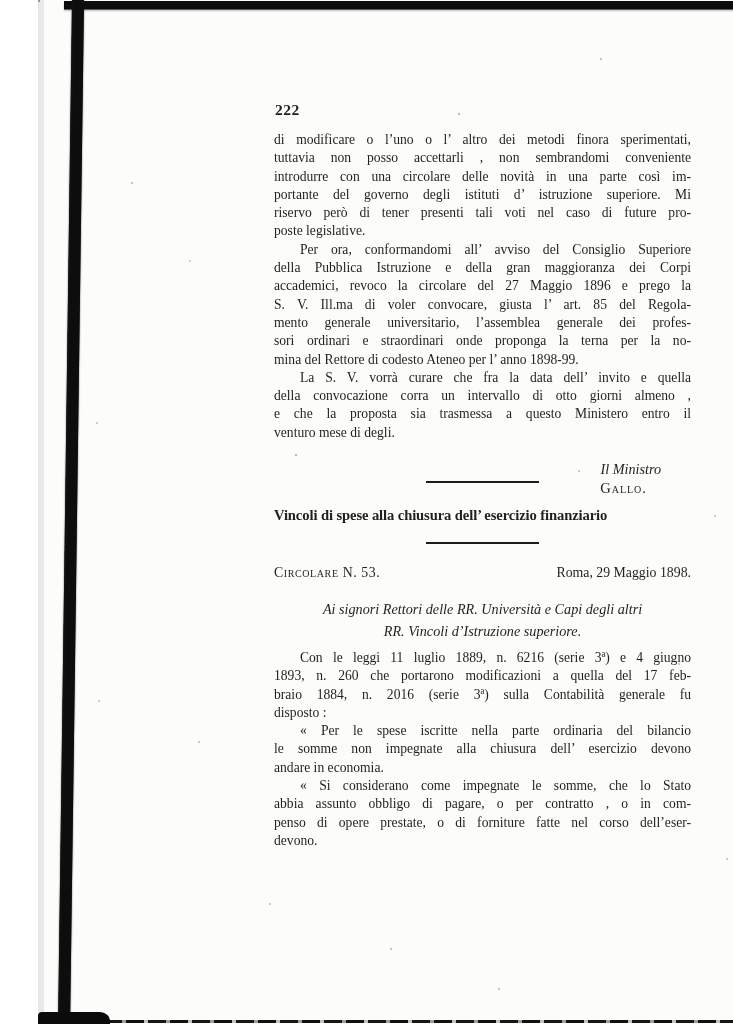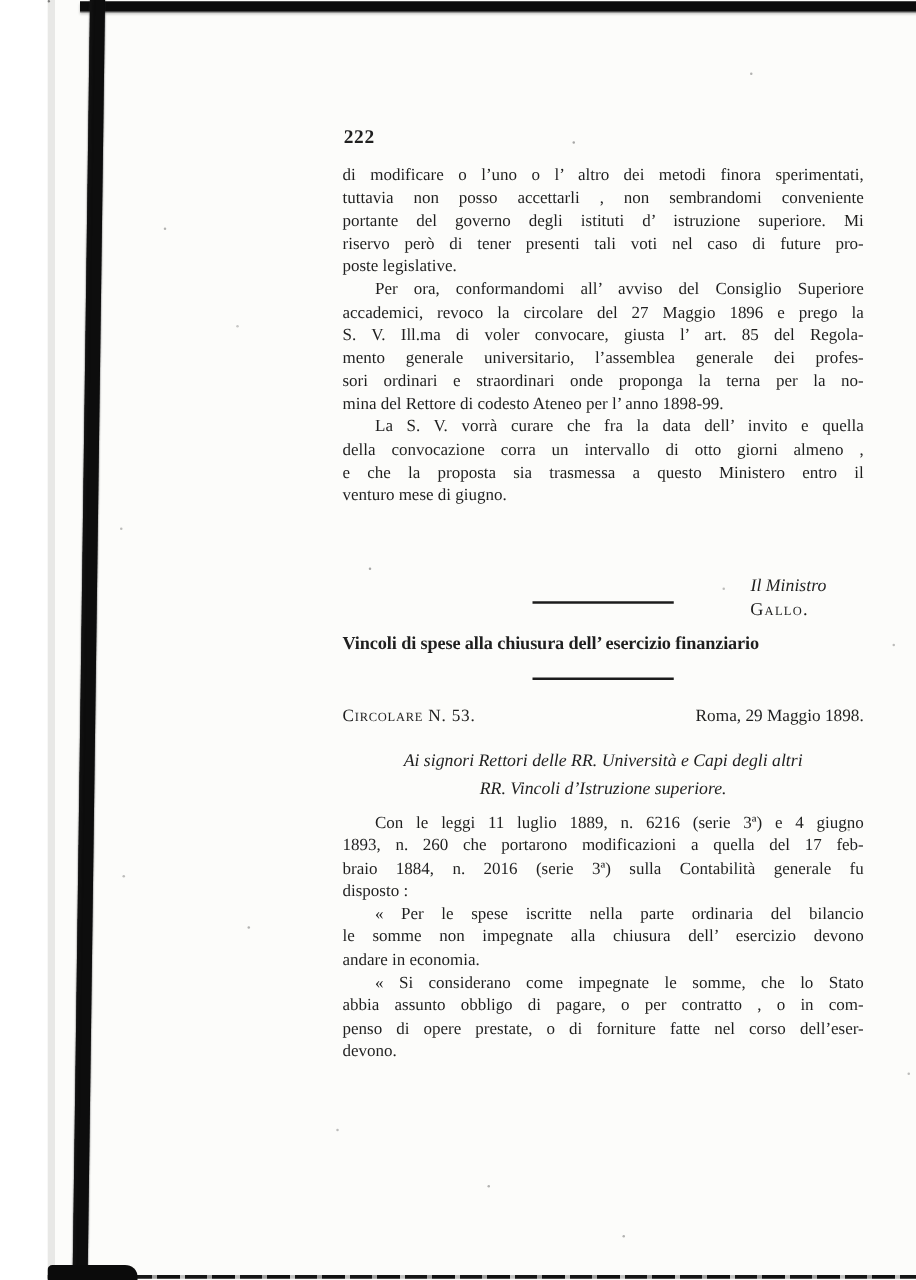--- a/index.html
+++ b/index.html
@@ -100,37 +100,39 @@
   <div class="specks"></div>
 
   <div class="content">
 
     <div class="pagenum">222</div>
 
     <div class="letter-paras body-block">
         <div class="para">
           <div class="pline">di modificare o l’uno o l’ altro dei metodi finora sperimentati,</div>
           <div class="pline">tuttavia non posso accettarli , non sembrandomi conveniente</div>
+          <div class="pline">introdurre con una circolare delle novità in una parte così im-</div>
           <div class="pline">portante del governo degli istituti d’ istruzione superiore. Mi</div>
           <div class="pline">riservo però di tener presenti tali voti nel caso di future pro-</div>
           <div class="pline lastline">poste legislative.</div>
         </div>
         <div class="para">
           <div class="pline indent">Per ora, conformandomi all’ avviso del Consiglio Superiore</div>
+          <div class="pline">della Pubblica Istruzione e della gran maggioranza dei Corpi</div>
           <div class="pline">accademici, revoco la circolare del 27 Maggio 1896 e prego la</div>
           <div class="pline">S. V. Ill.ma di voler convocare, giusta l’ art. 85 del Regola-</div>
           <div class="pline">mento generale universitario, l’assemblea generale dei profes-</div>
           <div class="pline">sori ordinari e straordinari onde proponga la terna per la no-</div>
           <div class="pline lastline">mina del Rettore di codesto Ateneo per l’ anno 1898-99.</div>
         </div>
         <div class="para">
           <div class="pline indent">La S. V. vorrà curare che fra la data dell’ invito e quella</div>
           <div class="pline">della convocazione corra un intervallo di otto giorni almeno ,</div>
           <div class="pline">e che la proposta sia trasmessa a questo Ministero entro il</div>
-          <div class="pline lastline">venturo mese di giugno.</div>
+          <div class="pline lastline">venturo mese di degli.</div>
         </div>
       </div>
 
     <div class="signature">
       <div class="sig-role">Il Ministro</div>
       <div class="sig-name">Gallo.</div>
     </div>
 
     <div class="rule rule-1"></div>
 

